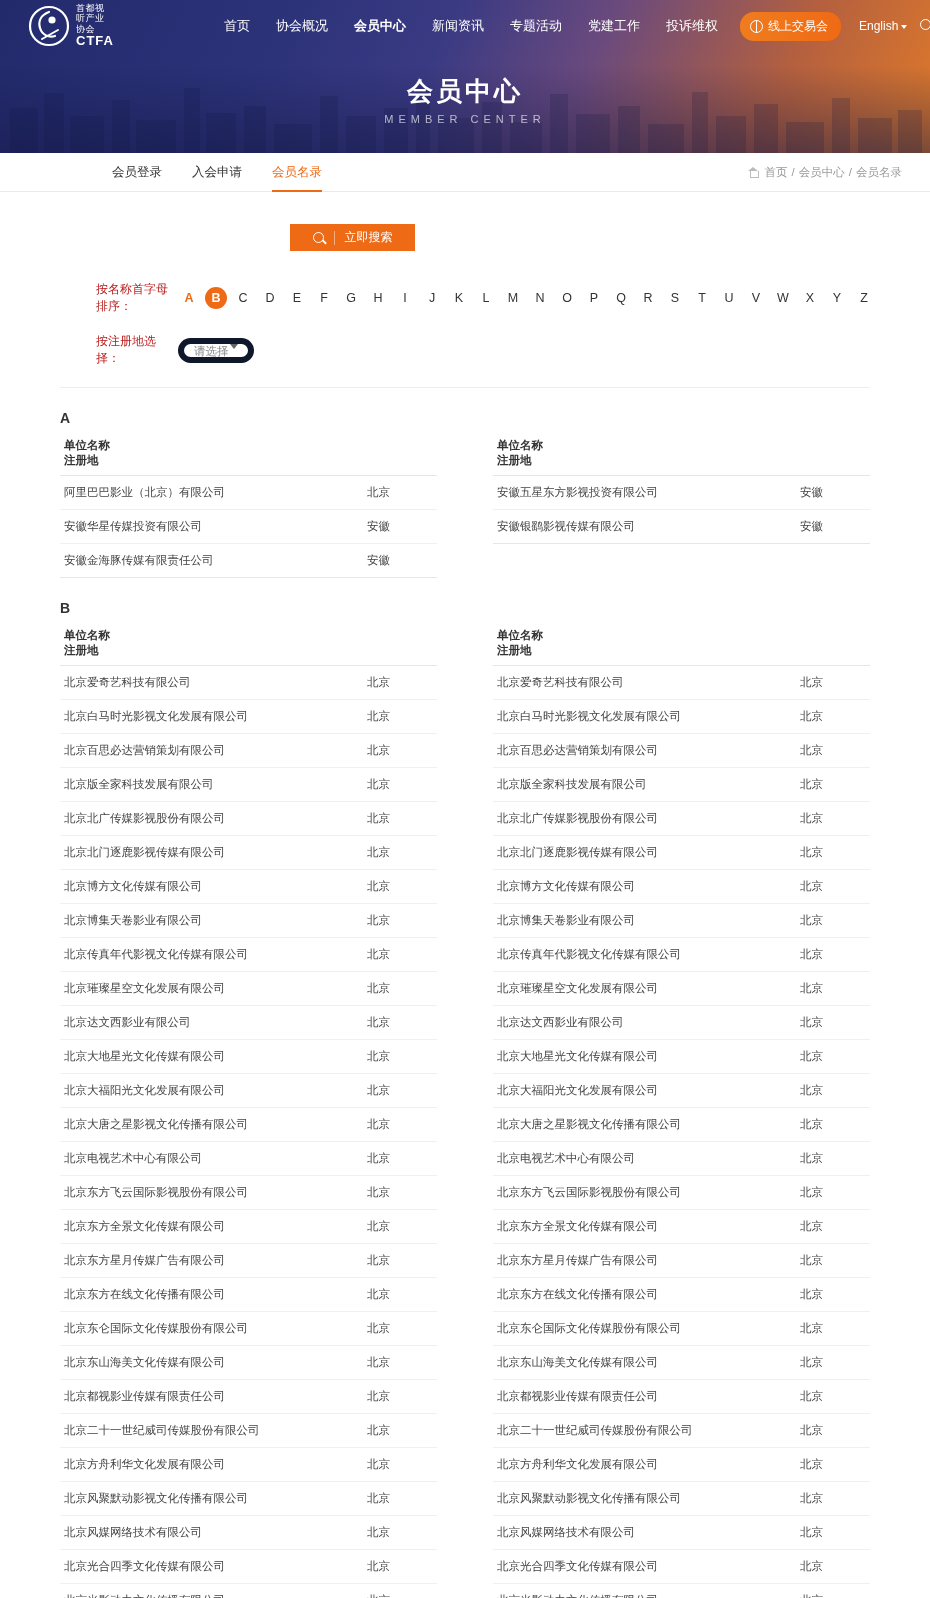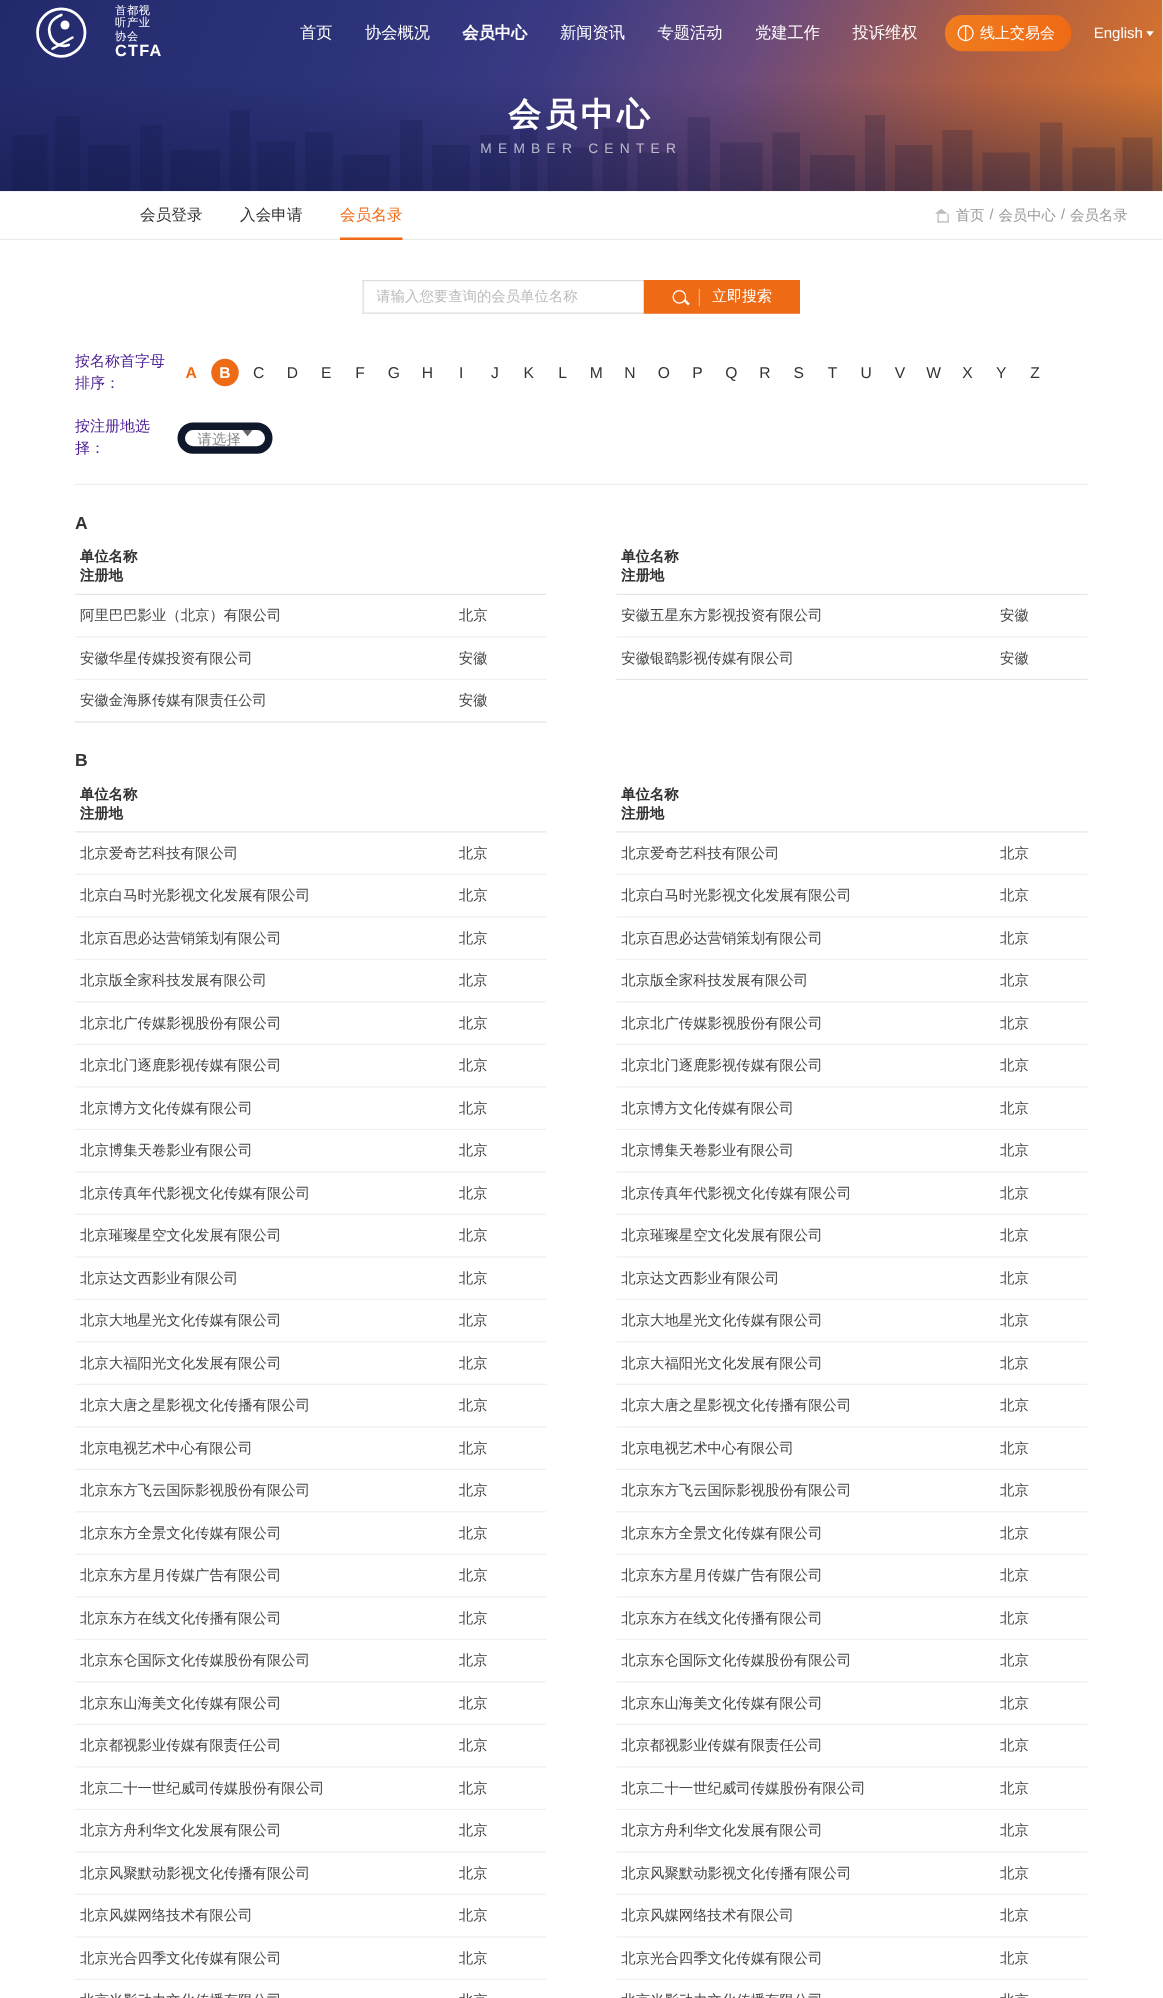--- a/index.html
+++ b/index.html
@@ -29,21 +29,21 @@
   }
   .nav {
     position: relative;
     z-index: 5;
     height: 52px;
     display: flex;
     align-items: center;
     padding: 0 18px 0 28px;
   }
   .logo {
-    display: flex; align-items: center; gap: 22px;
+    display: flex; align-items: center; gap: 6px;
     width: 200px;
   }
   .logo-mark {
     width: 42px; height: 42px; position: relative; flex: none;
   }
   .logo-text {
     color: #fff; line-height: 1.15;
   }
   .logo-text .cn { font-size: 9px; letter-spacing: .5px; display:block; }
   .logo-text .en { font-size: 13px; font-weight: bold; letter-spacing: 1px; display:block; text-align:center;}
@@ -143,21 +143,21 @@
   .search-btn .mag:after {
     content: ""; position: absolute; width: 5px; height: 1.5px; background: #fff;
     transform: rotate(45deg); right: -4px; bottom: 0;
   }
 
   
   .content { width: 810px; margin: 0 auto; }
   .filter-row {
     display: flex; align-items: center; margin-top: 30px; font-size: 12px; color: #333;
   }
-  .filter-label { width: 82px; flex: none; font-size: 12px; color: #4c1d95;}
+  .filter-label { width: 82px; flex: none; font-size: 12px; color: #b91c1c; margin-left: 36px;}
   .letters { display: flex; gap: 0px; }
   .letters span {
     width: 22px; height: 22px; line-height: 22px; text-align: center; font-size: 12.5px;
     color: #333; cursor: pointer; border-radius: 50%; margin-right: 5px;
   }
   .letters span.orange { color: #ef6a15; font-weight: bold; }
   .letters span.active { background: #ef6a15; color: #fff; font-weight: bold;}
   .filter-row2 { display: flex; align-items: center; margin-top: 18px; }
   .select-box {
     width: 76px; height: 25px; border: 6px solid #0f172a; border-radius: 13px;
@@ -279,21 +279,20 @@
     <a href="#">首页</a>
     <span>/</span>
     <a href="#">会员中心</a>
     <span>/</span>
     <span>会员名录</span>
   </div>
 </div>
 
 <div class="search-wrap">
   <div class="search-box">
-    <input type="text" placeholder="请输入您要查询的会员单位名称" style="">
     <button class="search-btn">
       <span class="mag"></span>
       <span class="divider"></span>
       <span>立即搜索</span>
     </button>
   </div>
 </div>
 
 <div class="content">
 

